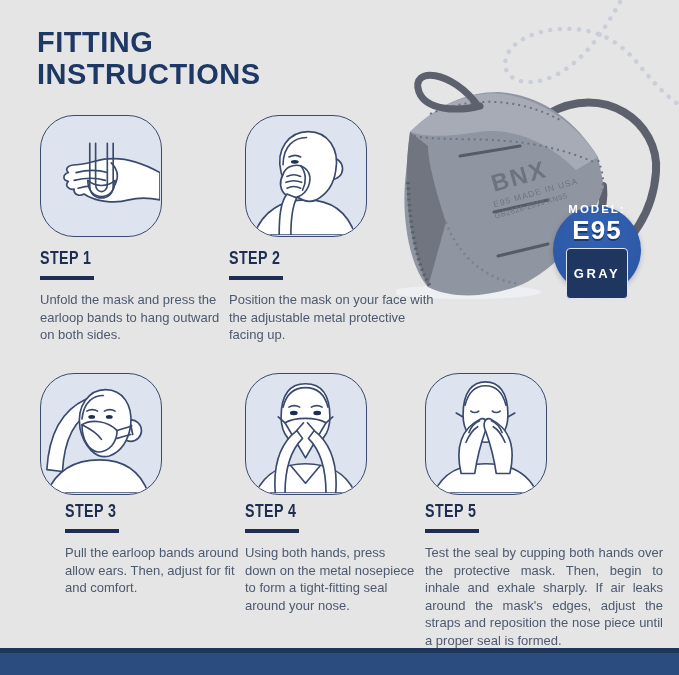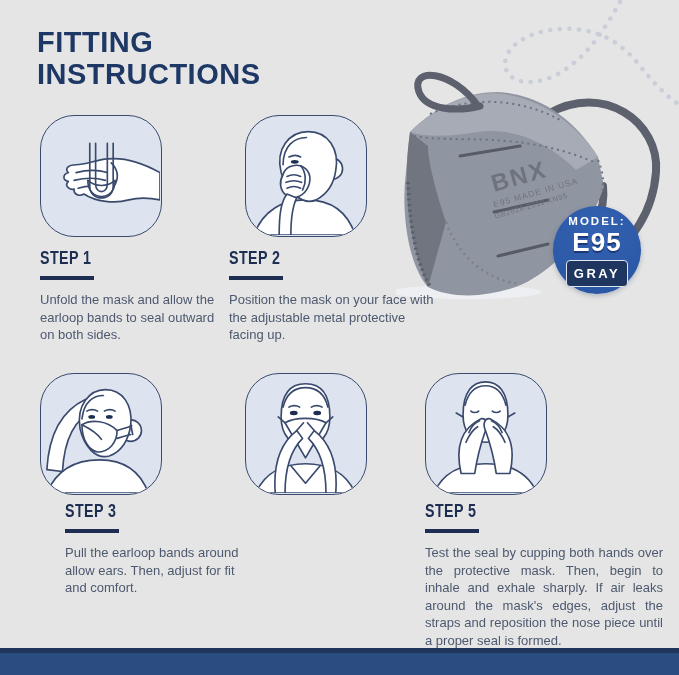--- a/index.html
+++ b/index.html
@@ -35,21 +35,21 @@
   .mask-photo{position:absolute;left:396px;top:60px;}
   
   .badge{position:absolute;left:553px;top:206px;width:88px;height:88px;border-radius:50%;
          background:radial-gradient(circle at 50% 28%,#3362b2,#2955a2);
          display:flex;flex-direction:column;align-items:center;justify-content:center;
          box-shadow:0 2px 5px rgba(20,40,80,.25);text-align:right;}
   .badge-label{color:#fff;font-weight:bold;font-size:11.5px;letter-spacing:2px;margin-top:2px;}
   .badge-model{color:#fff;font-weight:800;font-size:26px;line-height:30px;letter-spacing:1px;
                text-shadow:0 1.5px 0 #1b3a75;}
   .badge-tag{color:#fff;background:#1f3660;border:1.5px solid #dfe5ee;border-radius:4px;
-             font-weight:bold;font-size:13px;letter-spacing:2.5px;padding:4px 7px;line-height:17px;
+             font-weight:bold;font-size:13px;letter-spacing:2.5px;padding:16px 7px;line-height:17px;
              margin-top:3px;}
 </style>
 </head>
 <body>
 
 <div class="canvas">
 
   <div class="title">
     <div>FITTING</div>
     <div>INSTRUCTIONS</div>
@@ -178,35 +178,40 @@
         <path fill="#ffffff" d="M86,102 C92,76 86,56 66,46 C60,44 58,52 61,58 C66,72 70,88 72,102 Z"></path>
         <path fill="none" d="M44,60 C46,55 50,50 55,48 M41,70 C44,63 48,57 53,54"></path>
         <path fill="none" d="M78,60 C76,55 72,50 67,48 M81,70 C78,63 74,57 69,54"></path>
       </g>
     </svg>
   </div>
 
   <div class="step-text s1">
     <span class="step-label">STEP 1</span>
     <div class="step-rule"></div>
-    <div class="step-desc">Unfold the mask and allow the earloop bands to seal outward on both sides.</div>
+    <div class="step-desc">Unfold the mask and press the earloop bands to hang outward on both sides.</div>
   </div>
 
   <div class="step-text s2">
     <span class="step-label">STEP 2</span>
     <div class="step-rule"></div>
     <div class="step-desc">Position the mask on your face with the adjustable metal protective facing up.</div>
   </div>
 
   <div class="step-text s3">
     <span class="step-label">STEP 3</span>
     <div class="step-rule"></div>
     <div class="step-desc">Pull the earloop bands around allow ears. Then, adjust for fit and comfort.</div>
   </div>
 
+  <div class="step-text s4">
+    <span class="step-label">STEP 4</span>
+    <div class="step-rule"></div>
+    <div class="step-desc">Using both hands, press down on the metal nosepiece to form a tight-fitting seal around your nose.</div>
+  </div>
 
   <div class="step-text s5">
     <span class="step-label">STEP 5</span>
     <div class="step-rule"></div>
     <div class="step-desc">Test the seal by cupping both hands over the protective mask. Then, begin to inhale and exhale sharply. If air leaks around the mask's edges, adjust the straps and reposition the nose piece until a proper seal is formed.</div>
   </div>
 
   <div class="footer"></div>
 
 </div>

